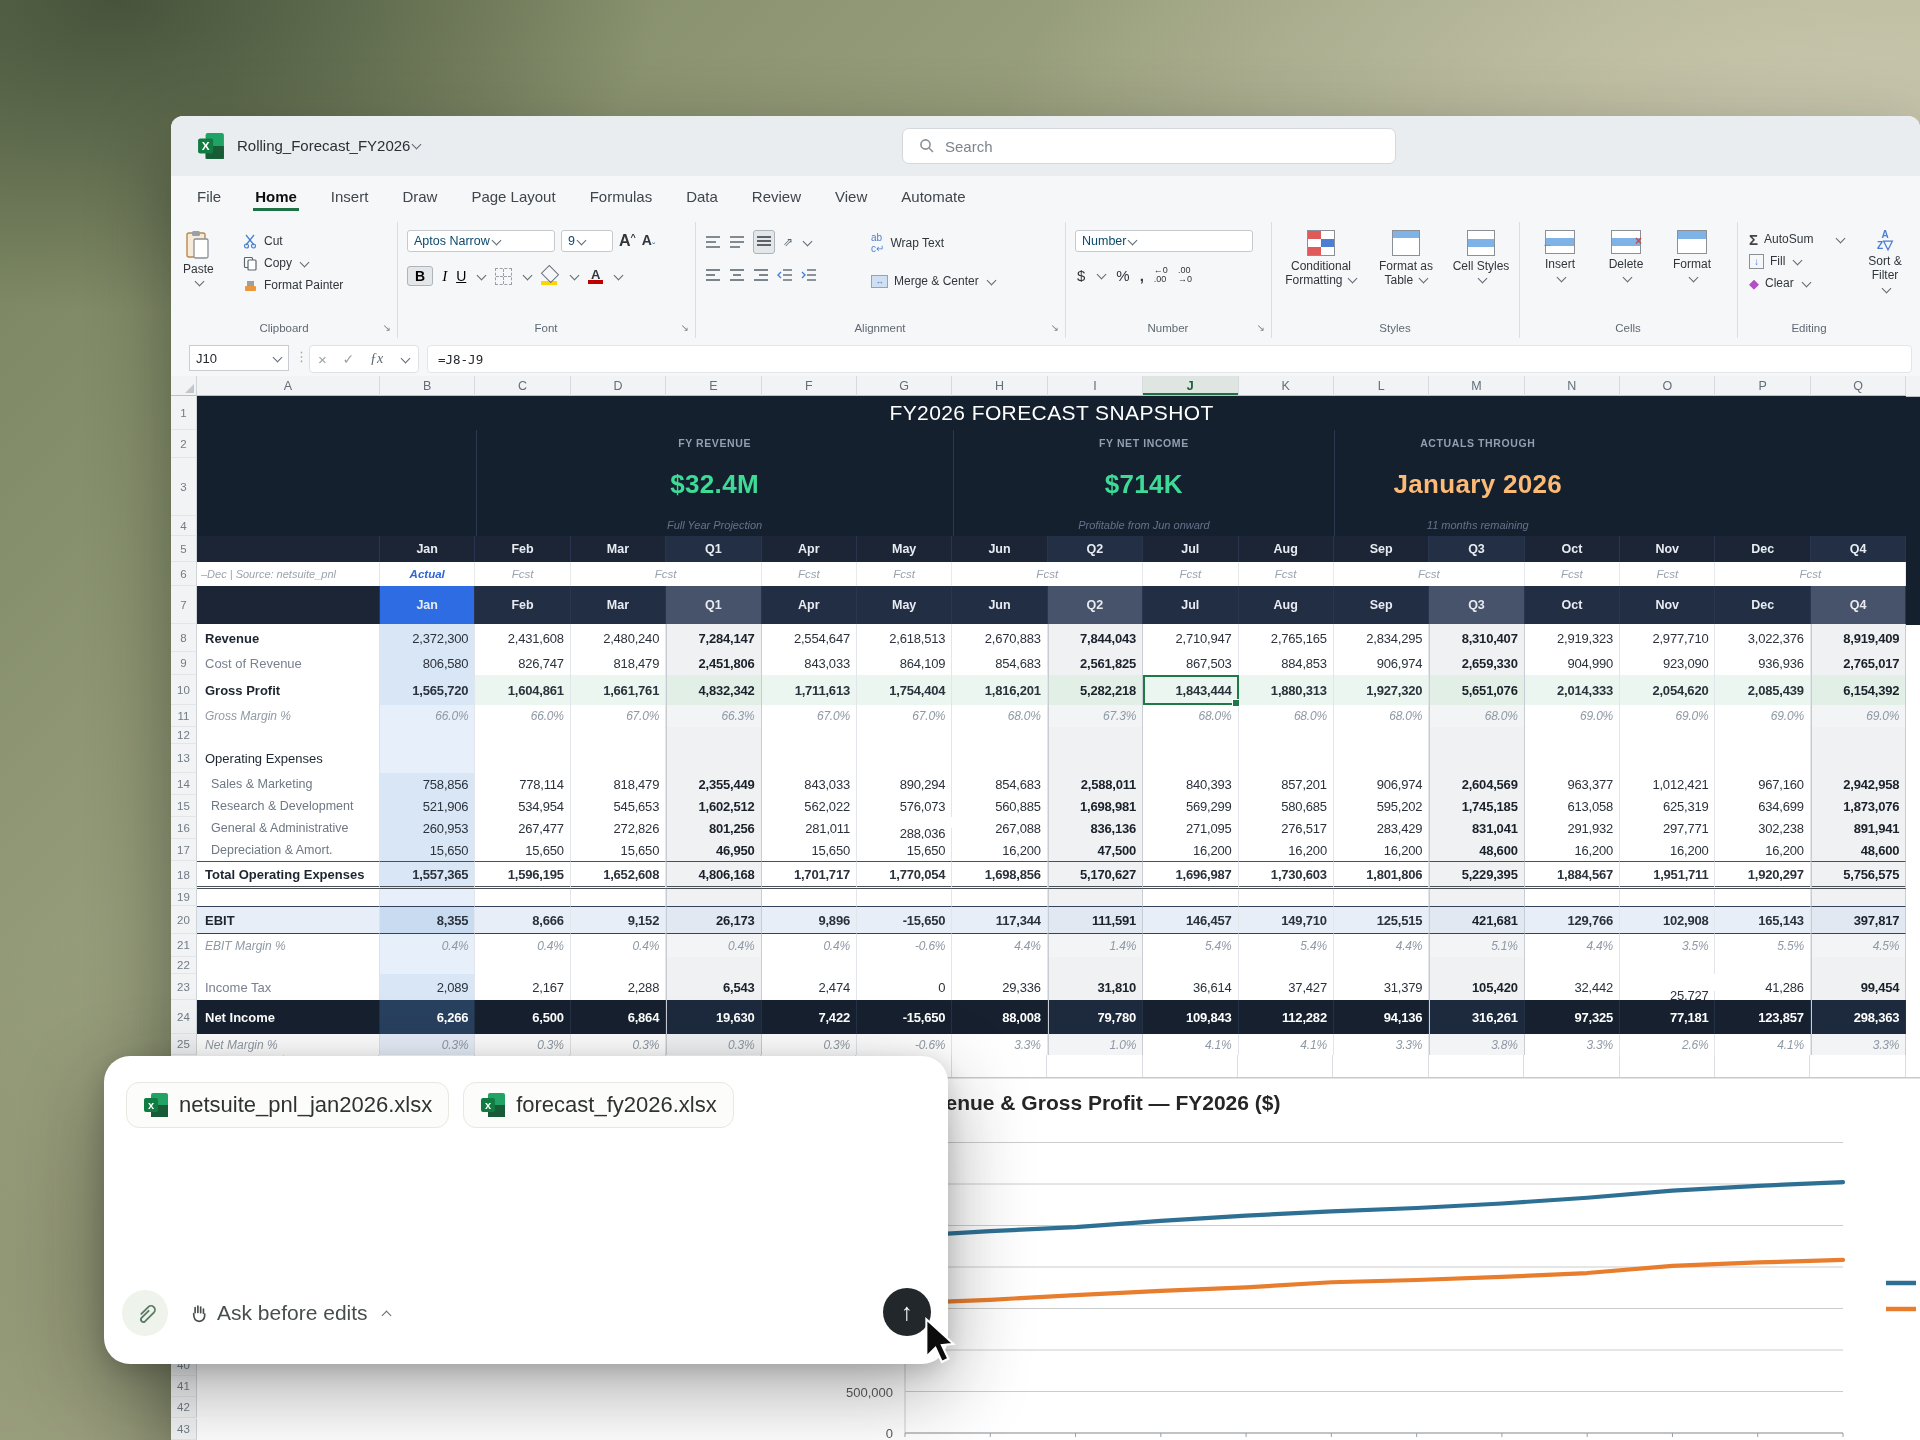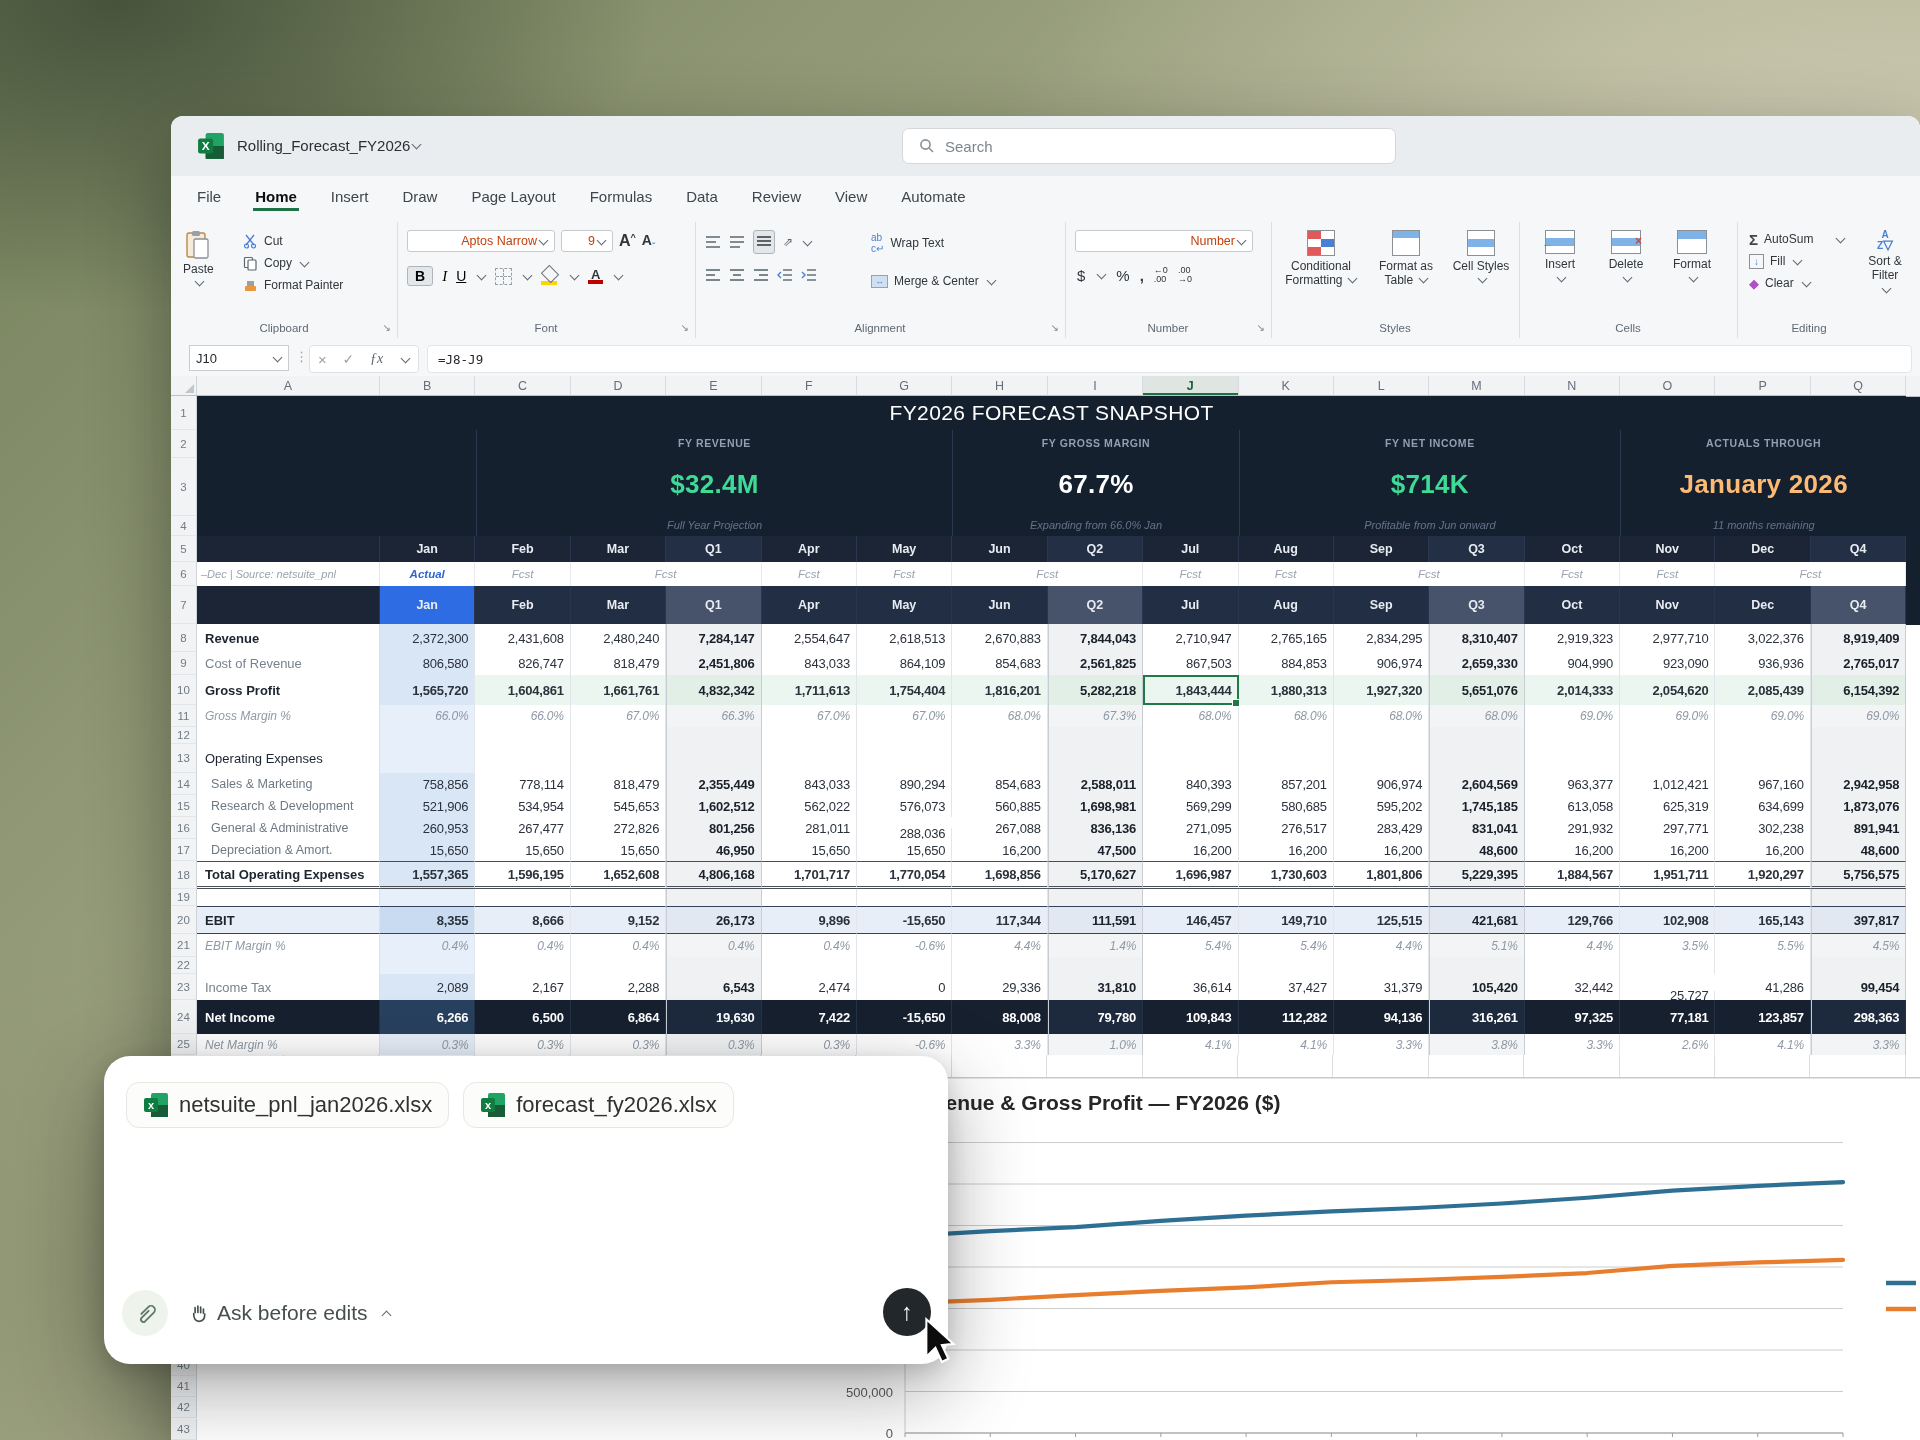--- a/index.html
+++ b/index.html
@@ -27,22 +27,22 @@
   .rtab{font-size:15px;color:#3f464d;padding:6px 2px;cursor:default;}
   .rtab.active{color:#0d0f11;font-weight:bold;box-shadow:inset 0 -3px 0 #1e7145;}
   
   .ribbon{position:absolute;left:0;top:100px;right:0;height:124px;background:#f6f7f8;border-bottom:1px solid #d2d6d9;}
   .rgroup{position:absolute;top:6px;bottom:2px;border-right:1px solid #dcdfe2;}
   .glabel{position:absolute;bottom:4px;left:0;right:0;text-align:center;font-size:11.5px;color:#5f6974;}
   .launch{position:absolute;bottom:5px;right:6px;font-size:10px;color:#80878d;}
   .rowline{display:flex;align-items:center;gap:6px;}
   .bigbtn{display:flex;flex-direction:column;align-items:center;font-size:12px;color:#30363c;gap:2px;}
   .smallrow{display:flex;align-items:center;gap:6px;font-size:12px;color:#30363c;height:22px;}
-  .selbox{background:#fff;border:1px solid #c6cacd;border-radius:3px;font-size:12.5px;color:#c2410c;
-          display:flex;align-items:center;justify-content:flex-end;padding:3px 6px;box-sizing:border-box;}
+  .selbox{background:#fff;border:1px solid #c6cacd;border-radius:3px;font-size:12.5px;color:#0c4a6e;
+          display:flex;align-items:center;justify-content:flex-start;padding:3px 6px;box-sizing:border-box;}
   .chev{width:6px;height:6px;border-right:1.5px solid #5f6974;border-bottom:1.5px solid #5f6974;
         display:inline-block;transform:rotate(45deg);margin:0 1px 2px 3px;}
   .chev.up{transform:rotate(-135deg);margin:4px 1px 0 6px;}
   .boxbtn{border:1px solid #aeb4b9;background:#e4e7ea;border-radius:3px;padding:1px 7px;font-weight:bold;}
   .alico{display:inline-block;}
   .stylebtn{display:flex;flex-direction:column;align-items:center;font-size:12px;line-height:14px;color:#30363c;text-align:center;gap:3px;}
   
   .fbar{position:absolute;left:0;top:224px;right:0;height:36px;background:#f6f7f8;border-bottom:1px solid #cfd3d6;}
   .namebox{position:absolute;left:18px;top:5px;width:100px;height:26px;background:#fff;border:1px solid #c9cdd1;
            border-radius:0;font-size:13px;color:#24292e;display:flex;align-items:center;justify-content:space-between;
@@ -472,25 +472,20 @@
         <div class="btitle" style="grid-area: 2 / 2 / auto / span 17;">FY2026 FORECAST SNAPSHOT</div>
         <div class="rn" style="grid-area: 3 / 1;">2</div>
         <div class="rn" style="grid-area: 4 / 1;">3</div>
         <div class="rn" style="grid-area: 5 / 1;">4</div>
         <div class="banner" style="grid-area: 3 / 2 / span 3 / span 17;">
           <div style="width: 278.6px;"></div>
           <div class="kpi" style="width: 477px;">
             <div class="kl">FY REVENUE</div>
             <div class="kv" style="color: rgb(62, 219, 151);">$32.4M</div>
             <div class="ks">Full Year Projection</div>
-          </div>
-          <div class="kpi" style="width: 286.2px;">
-            <div class="kl">FY GROSS MARGIN</div>
-            <div class="kv" style="color: rgb(255, 255, 255);">67.7%</div>
-            <div class="ks">Expanding from 66.0% Jan</div>
           </div>
           <div class="kpi" style="width: 381.6px;">
             <div class="kl">FY NET INCOME</div>
             <div class="kv" style="color: rgb(62, 219, 151);">$714K</div>
             <div class="ks">Profitable from Jun onward</div>
           </div>
           <div class="kpi" style="width: 286.2px;">
             <div class="kl">ACTUALS THROUGH</div>
             <div class="kv" style="color: #fdba74;">January 2026</div>
             <div class="ks">11 months remaining</div>

